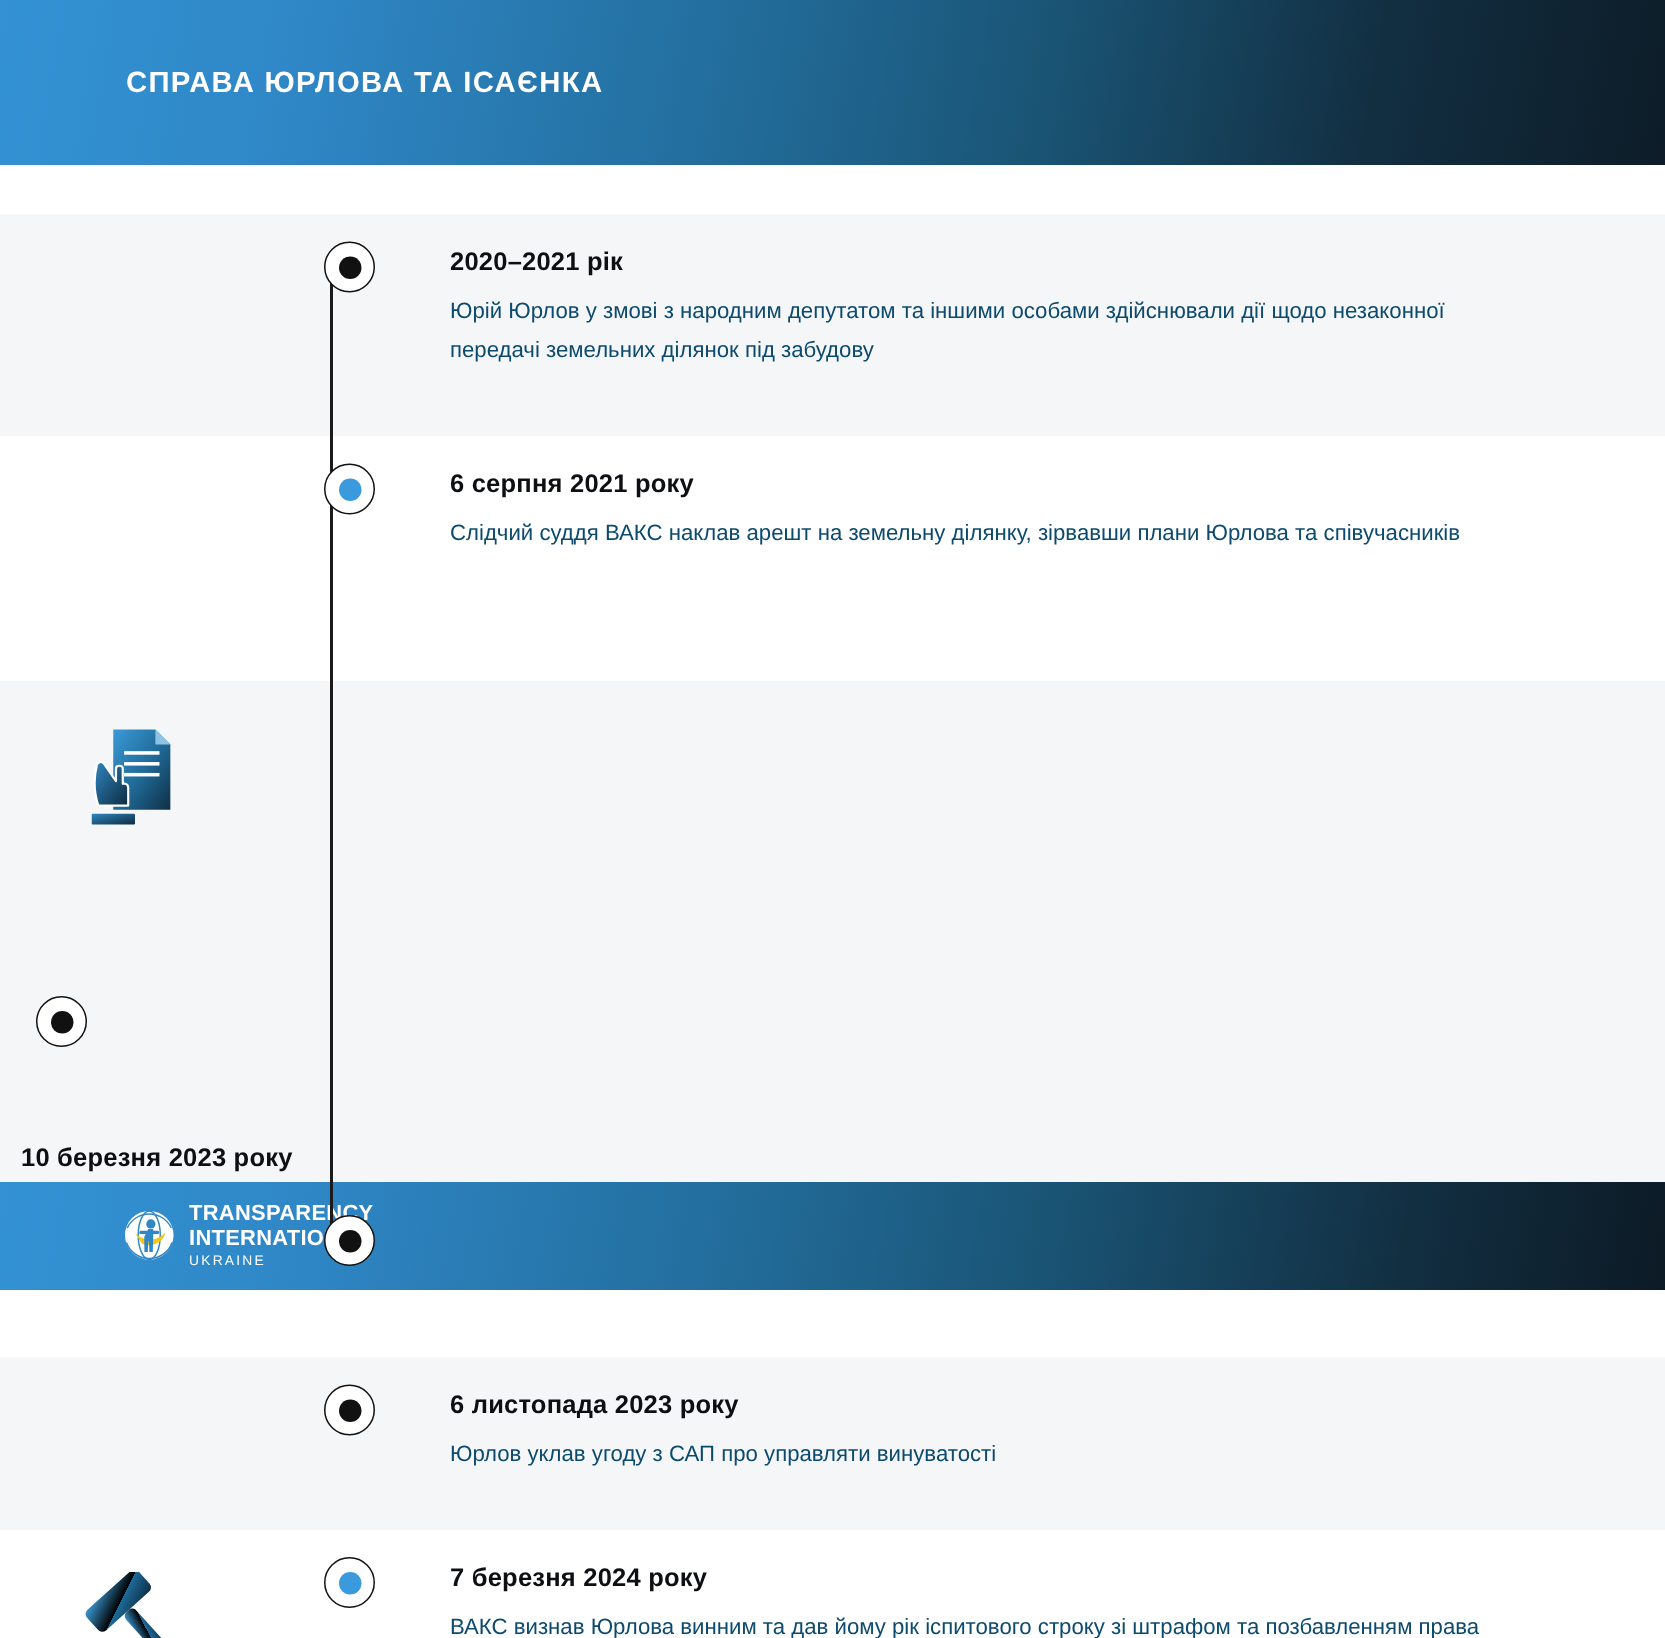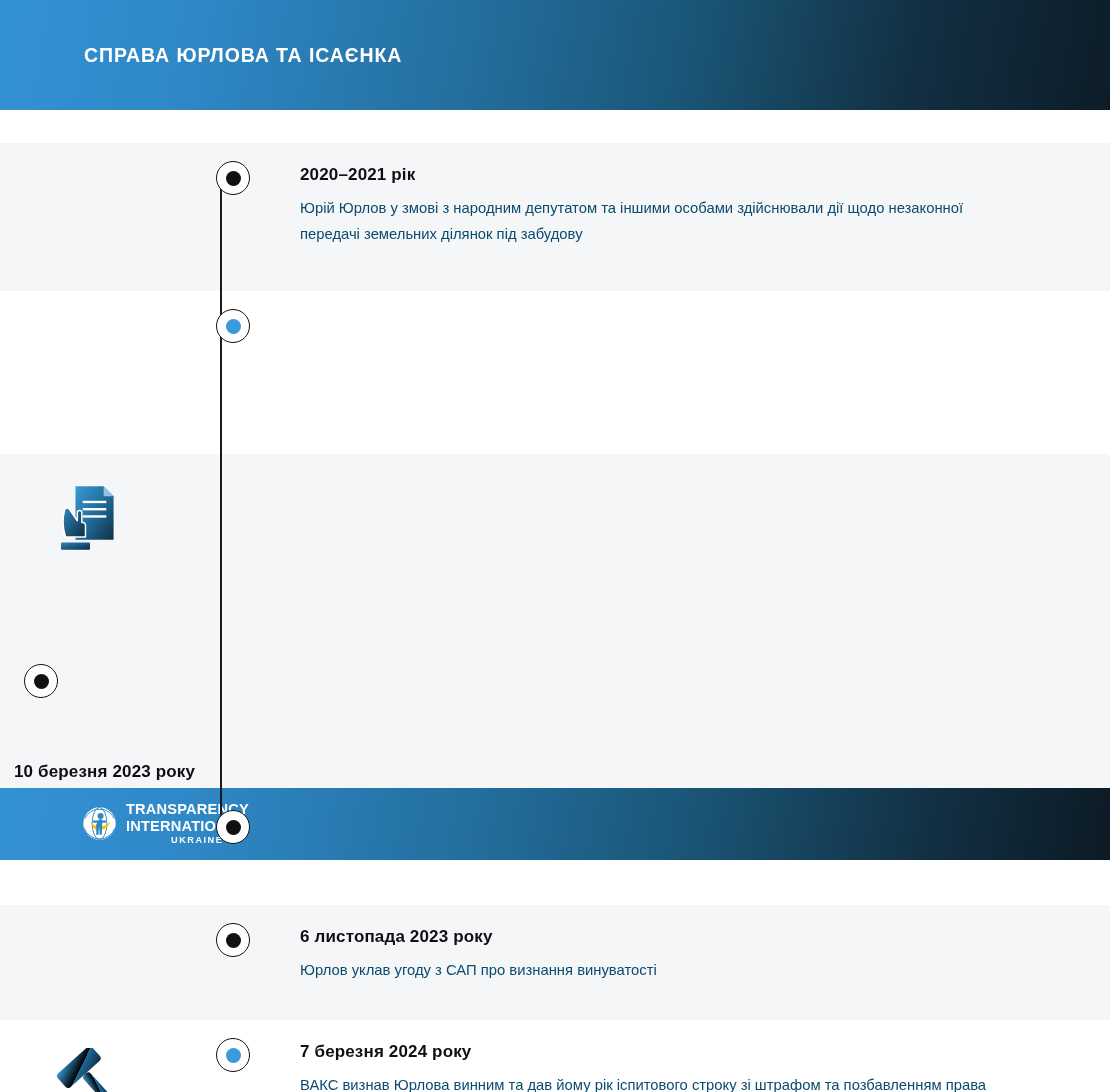--- a/index.html
+++ b/index.html
@@ -124,22 +124,22 @@
     display:flex; align-items:center;
   }
   .logo { margin-left:82px; display:flex; align-items:center; gap:9px; }
   .logo-mark { width:35px; height:35px; flex:0 0 35px; }
   .logo-text { display:flex; flex-direction:column; line-height:1; }
   .logo-l1, .logo-l2 {
     color:#ffffff; font-size:14.6px; font-weight:bold; letter-spacing:0.2px;
   }
   .logo-l2 { margin-top:2px; }
   .logo-l3 {
-    color:#ffffff; font-size:9.2px; font-weight:bold;
-    letter-spacing:1.5px; margin-top:3px;margin-left:45px;
+    color:#ffffff; font-size:9.2px; font-weight:normal;
+    letter-spacing:1.5px; margin-top:3px;
   }
 </style>
 </head>
 <body>
 
 <div class="page">
 
   <div class="header">
     <div class="header-title">СПРАВА ЮРЛОВА ТА ІСАЄНКА</div>
   </div>
@@ -158,20 +158,24 @@
           <div class="tl-date">2020–2021 рік</div>
           <div class="tl-desc">Юрій Юрлов у змові з народним депутатом та іншими особами здійснювали дії щодо незаконної передачі земельних ділянок під забудову</div>
         </div>
       </div>
       <div class="tl-row" style="min-height: 163px;">
         <div class="tl-icon-cell"></div>
         <div class="tl-marker-cell">
           <span class="marker blue">
             <span class="dot"></span>
           </span>
+        </div>
+        <div class="tl-body">
+          <div class="tl-date">6 серпня 2021 року</div>
+          <div class="tl-desc">Слідчий суддя ВАКС наклав арешт на земельну ділянку, зірвавши плани Юрлова та співучасників</div>
         </div>
       </div>
       <div class="tl-row alt" style="min-height: 115px; flex-direction: column;">
         <div class="tl-icon-cell">
           <span class="icon-doc">
     <svg viewBox="0 0 64 78" width="58" height="72">
       <defs>
         <linearGradient id="gdoc" x1="0" y1="0" x2="1" y2="1">
           <stop offset="0%" stop-color="#3a9ad8"></stop>
           <stop offset="55%" stop-color="#1f6894"></stop>
@@ -211,21 +215,21 @@
       </div>
       <div class="tl-row alt" style="min-height: 115px;">
         <div class="tl-icon-cell"></div>
         <div class="tl-marker-cell">
           <span class="marker">
             <span class="dot"></span>
           </span>
         </div>
         <div class="tl-body">
           <div class="tl-date">6 листопада 2023 року</div>
-          <div class="tl-desc">Юрлов уклав угоду з САП про визнання винуватості</div>
+          <div class="tl-desc">Юрлов уклав угоду з САП про управляти винуватості</div>
         </div>
       </div>
       <div class="tl-row" style="min-height: 131px;">
         <div class="tl-icon-cell">
           <span class="icon-gavel">
     <svg viewBox="0 0 78 80" width="72" height="74">
       <defs>
         <linearGradient id="ggav" x1="0" y1="0" x2="1" y2="1">
           <stop offset="0%" stop-color="#3d9fdc"></stop>
           <stop offset="55%" stop-color="#1d6severe"></stop>

